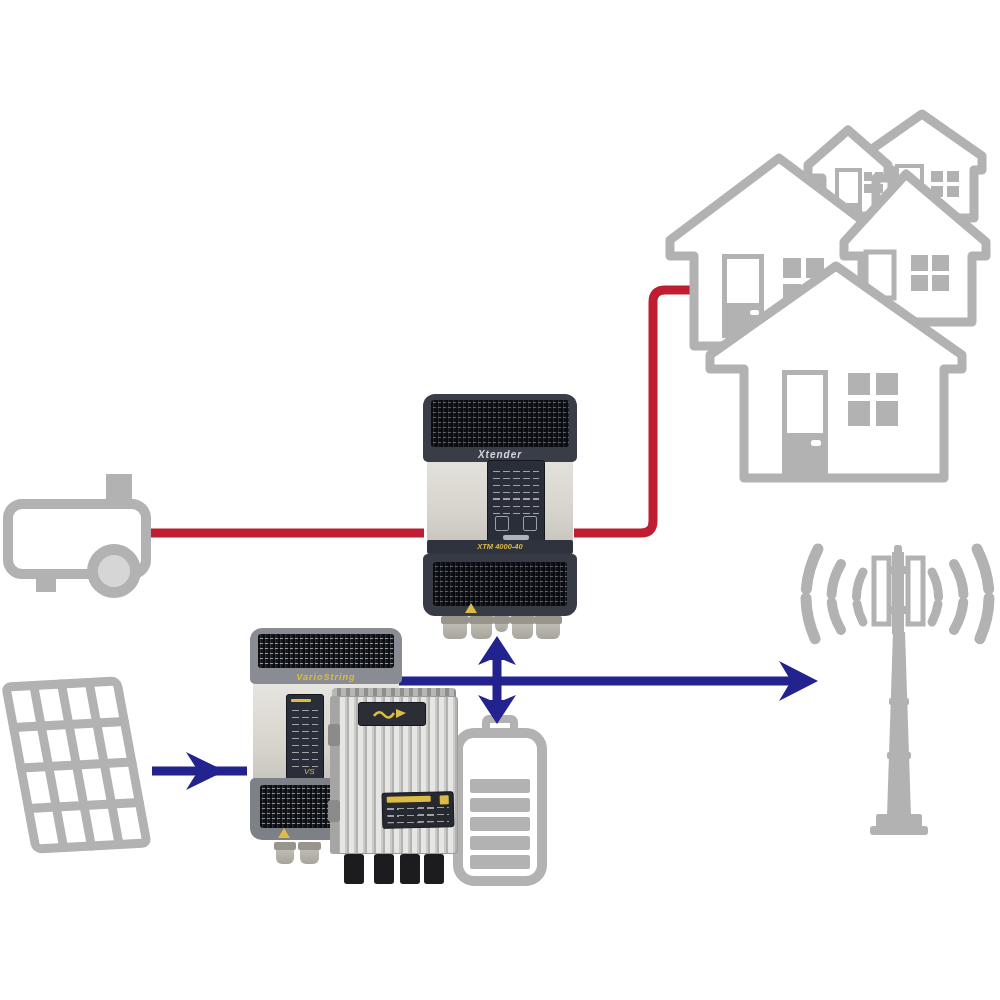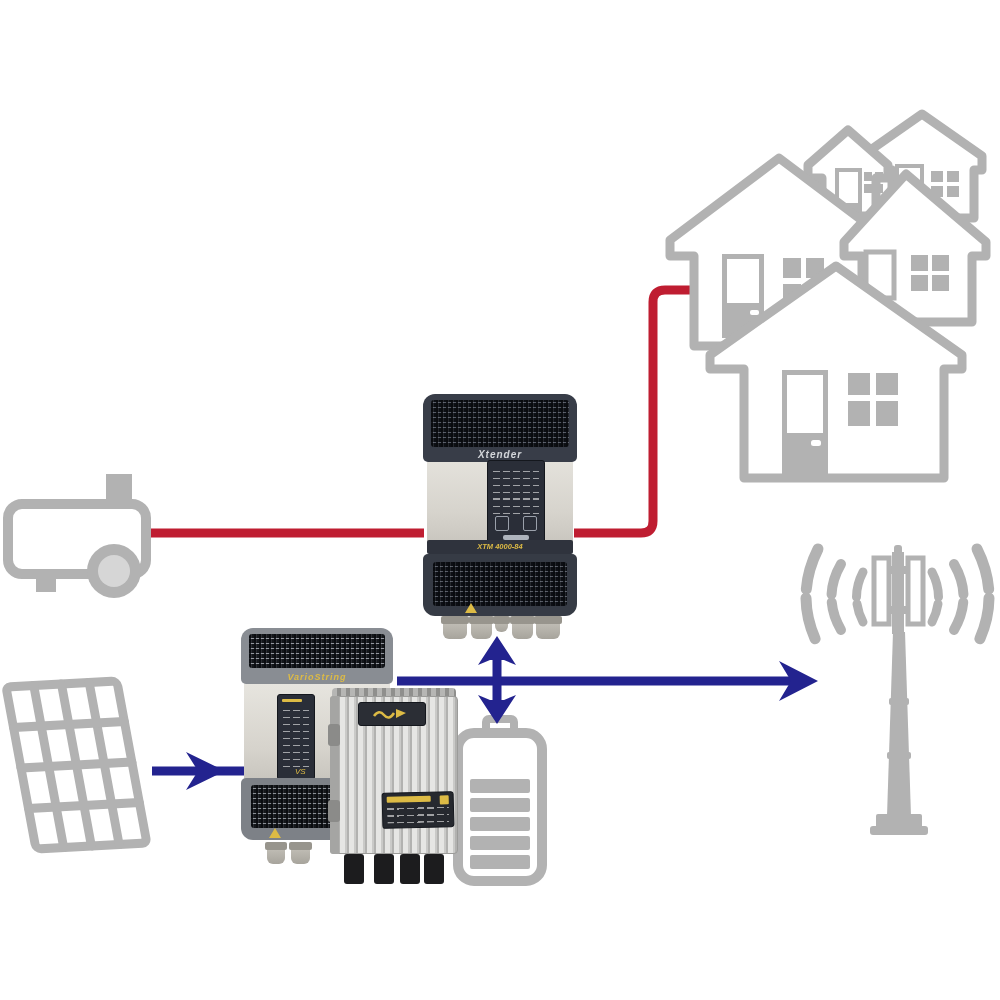--- a/index.html
+++ b/index.html
@@ -188,21 +188,21 @@
       <path class="dc-line" d="M397,681 H791"></path>
       <polygon class="dc-fill" points="818,681 779,661 791,681 779,701"></polygon>
     </g>
     <g>
       <path class="dc-line" stroke-width="11" d="M497,652 V706"></path>
       <polygon class="dc-fill" points="497,636 516,665 504,660 490,660 478,665"></polygon>
       <polygon class="dc-fill" points="497,724 516,695 504,700 490,700 478,695"></polygon>
     </g>
   </svg>
 
-  <div class="device" id="variostring" style="left:241px;top:628px;width:152px;height:240px;">
+  <div class="device" id="variostring" style="left:250px;top:628px;width:152px;height:240px;">
     <div class="dev-body" style="left:3px;top:54px;width:146px;height:96px;"></div>
     <div class="cap" style="top:0;height:56px;border-radius:12px 12px 5px 5px;background:#898d93;">
       <div class="grille" style="left:8px;right:8px;top:6px;bottom:16px;"></div>
       <div class="brand-txt" style="bottom:2px;font-size:9px;color:var(--brand-yellow,#ddbb45);">VarioString</div>
     </div>
     <div class="panel" style="left:36px;top:66px;width:36px;height:84px;">
       <div style="position:absolute;left:4px;top:4px;width:20px;height:3px;background:var(--brand-yellow,#ddbb45);border-radius:1px;"></div>
       <div class="tiny-rows" style="top:12px;height:60px;"></div>
     </div>
     <div style="position:absolute;left:54px;top:139px;font-size:8px;font-weight:normal;font-style:italic;color:var(--brand-yellow,#ddbb45);">VS</div>
@@ -244,21 +244,21 @@
     <div class="cap" style="top:0;height:68px;border-radius:12px 12px 5px 5px;">
       <div class="grille" style="left:8px;right:8px;top:6px;bottom:15px;"></div>
       <div class="brand-txt" style="bottom:2px;font-size:10px;">Xtender</div>
     </div>
     <div class="panel" style="left:64px;top:66px;width:56px;height:84px;">
       <div class="tiny-rows"></div>
       <div class="panel-sq" style="left:7px;bottom:14px;"></div>
       <div class="panel-sq" style="right:7px;bottom:14px;"></div>
       <div class="logo-mark" style="left:15px;bottom:5px;width:26px;"></div>
     </div>
-    <div class="model-band" style="left:4px;top:146px;width:146px;height:14px;font-size:7.5px;line-height:14px;">XTM 4000-84</div>
+    <div class="model-band" style="left:4px;top:146px;width:146px;height:14px;font-size:7.5px;line-height:14px;">XTM 4000-40</div>
     <div class="cap" style="top:160px;height:62px;border-radius:5px 5px 12px 12px;background:#363b45;">
       <div class="grille" style="left:10px;right:10px;top:8px;bottom:10px;"></div>
       <div class="warn-tri" style="left:42px;bottom:3px;"></div>
     </div>
     <div class="gland" style="left:20px;top:222px;width:24px;height:23px;"></div>
     <div class="gland" style="left:48px;top:222px;width:21px;height:23px;"></div>
     <div class="gland" style="left:72px;top:222px;width:13px;height:16px;"></div>
     <div class="gland" style="left:89px;top:222px;width:21px;height:23px;"></div>
     <div class="gland" style="left:113px;top:222px;width:24px;height:23px;"></div>
   </div>

